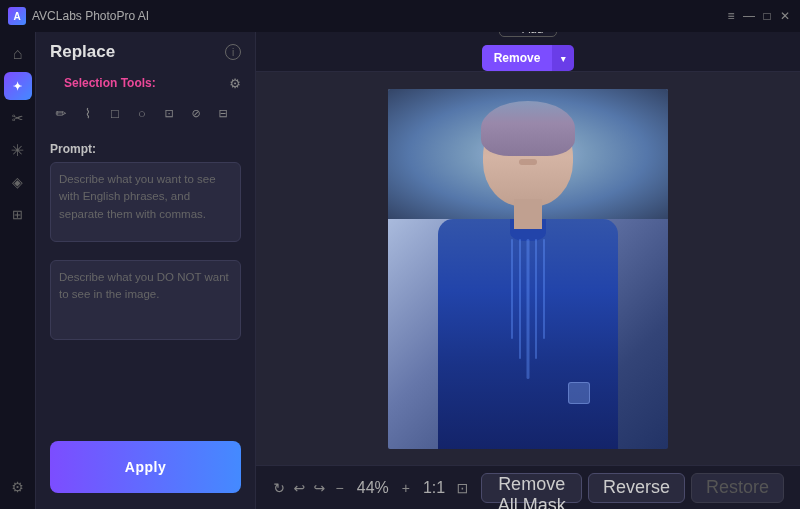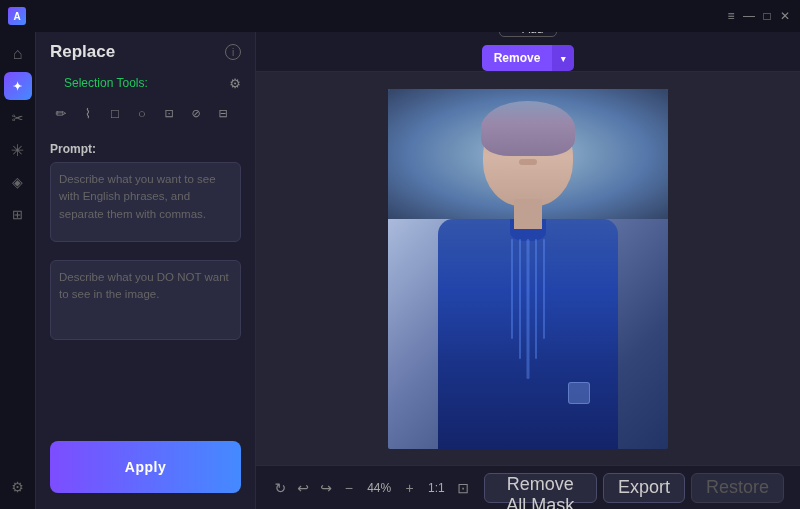--- a/index.html
+++ b/index.html
@@ -114,23 +114,23 @@
     .panel-info-icon {
       width: 16px; height: 16px;
       border: 1px solid #666;
       border-radius: 50%;
       display: flex; align-items: center; justify-content: center;
       font-size: 10px; color: #666; cursor: pointer;
     }
 
     .section-label {
       font-size: 12px;
-      color: #22c55e;
+      color: #ec4899;
       padding: 4px 14px;
-      font-weight: 400;
+      font-weight: 700;
     }
 
     
     .selection-tools-row {
       display: flex;
       align-items: center;
       justify-content: space-between;
       padding: 2px 14px 6px;
     }
     .tool-icon {
@@ -381,21 +381,21 @@
       height: 28px;
       display: flex; align-items: center; justify-content: center;
       background: transparent;
       border: none;
       color: #888;
       font-size: 14px;
       cursor: pointer;
       border-radius: 4px;
     }
     .zoom-info {
-      font-size: 12px;
+      font-size: 16px;
       color: #aaa;
       padding: 0 4px;
     }
     .bottom-spacer { flex: 1; }
     .action-btn {
       height: 30px;
       padding: 0 14px;
       background: #2a2a3e;
       border: 1px solid #4a4a6a;
       border-radius: 6px;
@@ -408,20 +408,21 @@
       border-color: #3a3a4a;
       cursor: not-allowed;
     }
   </style>
 </head>
 <body>
 
 <div class="titlebar">
   <div class="titlebar-left">
     <div class="app-icon">A</div>
+    <span class="titlebar-title">AVCLabs PhotoPro AI</span>
   </div>
   <div class="titlebar-controls">
     <div class="titlebar-btn">≡</div>
     <div class="titlebar-btn">—</div>
     <div class="titlebar-btn">□</div>
     <div class="titlebar-btn">✕</div>
   </div>
 </div>
 
 <div class="main-layout">
@@ -520,18 +521,18 @@
       <button class="bottom-btn">↻</button>
       <button class="bottom-btn">↩</button>
       <button class="bottom-btn">↪</button>
       <button class="bottom-btn">−</button>
       <span class="zoom-info">44%</span>
       <button class="bottom-btn">+</button>
       <span class="zoom-info">1:1</span>
       <button class="bottom-btn">⊡</button>
       <div class="bottom-spacer"></div>
       <button class="action-btn">Remove All Mask</button>
-      <button class="action-btn">Export</button>
+      <button class="action-btn">Reverse</button>
       <button class="action-btn disabled">Restore</button>
     </div>
   </div>
 
 </div>
 
 </body></html>

